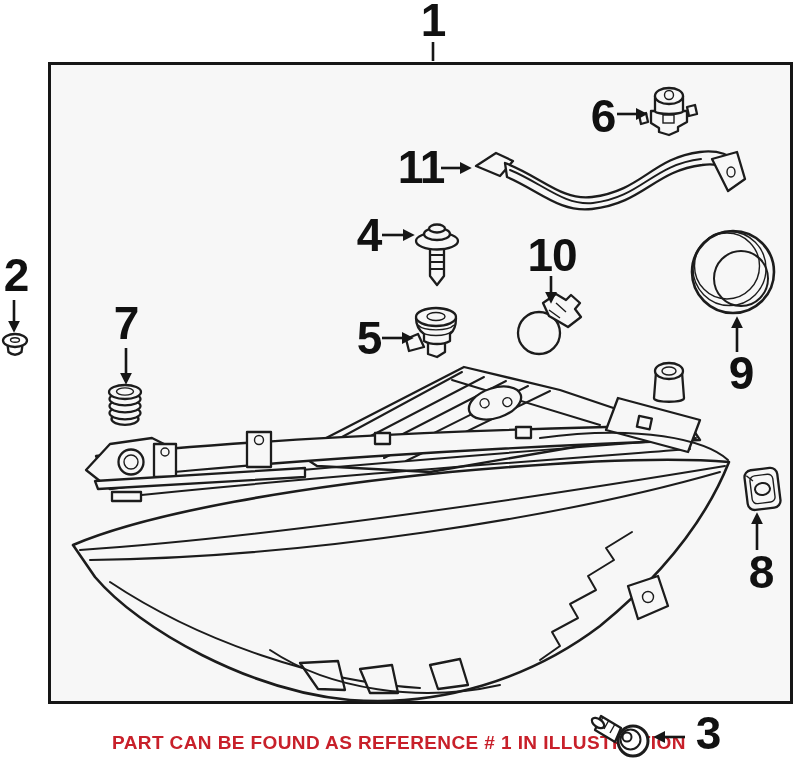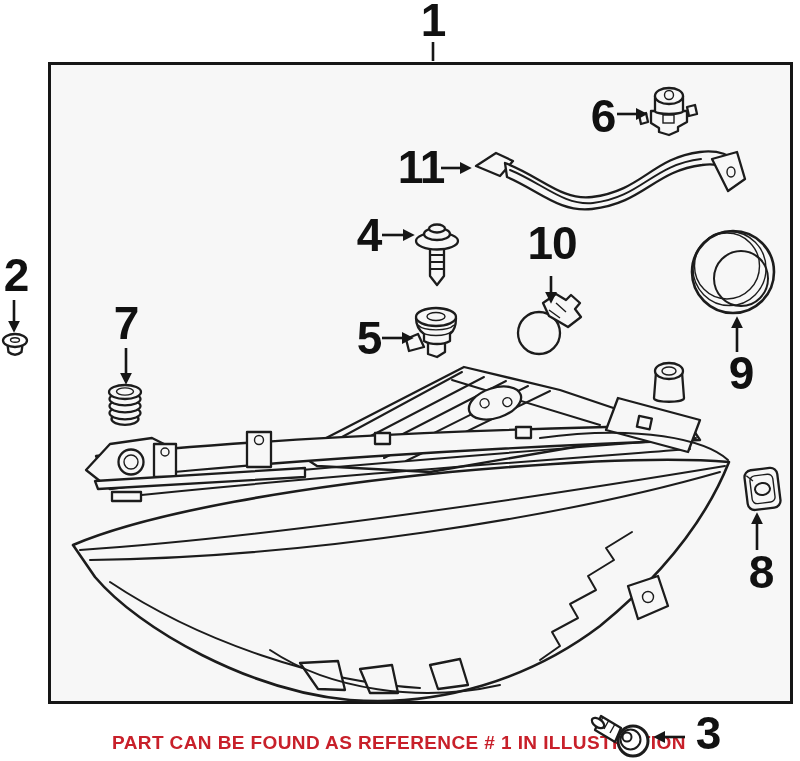--- a/index.html
+++ b/index.html
@@ -11,21 +11,21 @@
            text-align:center;letter-spacing:-1px;z-index:4;cursor:default;}
   .c1{left:418px;top:-3px;width:30px;}
   .c2{left:1px;top:252px;width:30px;}
   .c3{left:693px;top:710px;width:30px;}
   .c4{left:354px;top:212px;width:30px;}
   .c5{left:354px;top:315px;width:30px;}
   .c6{left:588px;top:93px;width:30px;}
   .c7{left:111px;top:300px;width:30px;}
   .c8{left:746px;top:549px;width:30px;}
   .c9{left:726px;top:350px;width:30px;}
-  .c10{left:522px;top:220px;width:60px;}
+  .c10{left:522px;top:232px;width:60px;}
   .c11{left:396px;top:144px;width:50px;}
   #note{position:absolute;left:112px;top:732px;z-index:1;color:#c8202a;font-weight:bold;
         font-size:19px;letter-spacing:.4px;white-space:nowrap;}
   #art{position:absolute;left:0;top:0;z-index:3;pointer-events:none;}
   #art *{vector-effect:none;}
   .ln{fill:none;stroke:#1c1c1c;stroke-width:2;stroke-linecap:round;stroke-linejoin:round;}
   .bg{fill:#f7f7f7;stroke:#1c1c1c;stroke-width:2.3;stroke-linejoin:round;}
   .wh{fill:#ffffff;stroke:#1c1c1c;stroke-width:2.3;stroke-linejoin:round;}
   .thin{fill:none;stroke:#1c1c1c;stroke-width:1.4;}
   .arrow{fill:none;stroke:#161616;stroke-width:2.6;}

